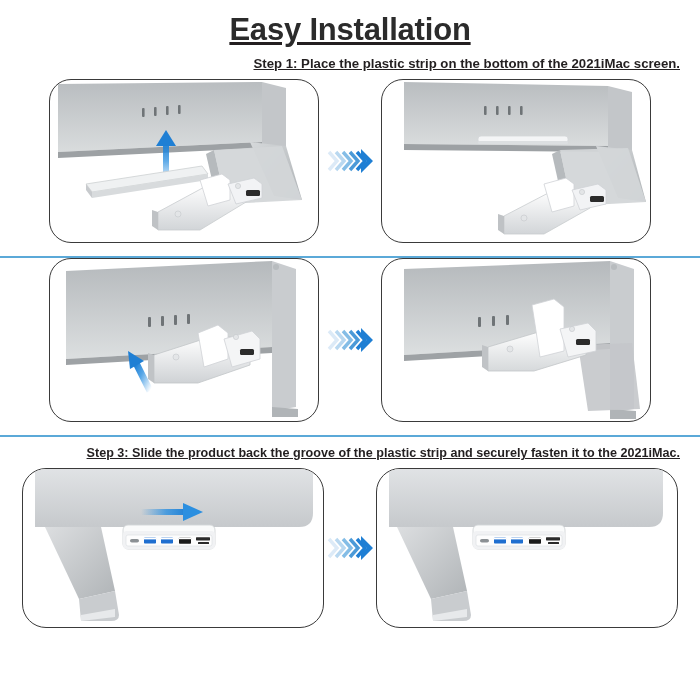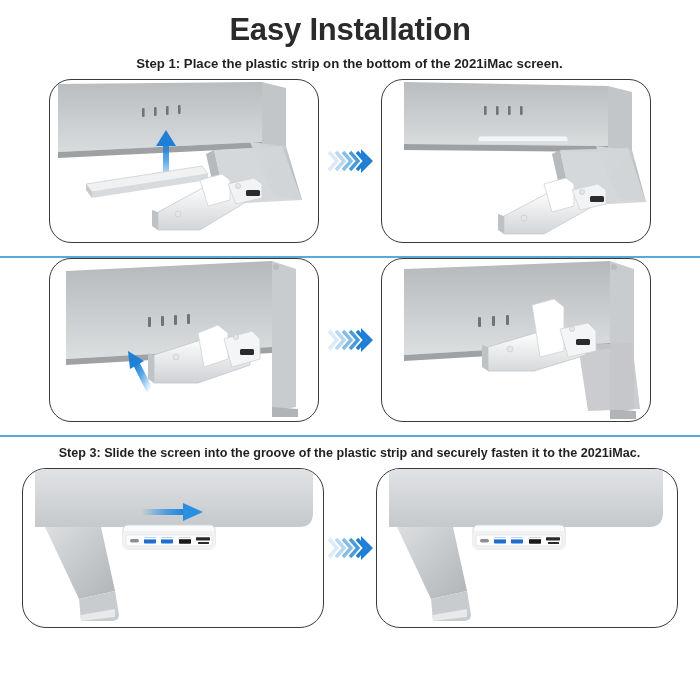--- a/index.html
+++ b/index.html
@@ -3,41 +3,41 @@
 <meta charset="utf-8">
 <style>
   html,body{margin:0;padding:0;}
   body{
     width:700px;height:700px;
     background:#ffffff;
     font-family:"Liberation Sans", sans-serif;
     color:#231f20;
     overflow:hidden;
   }
-  .page{position:relative;width:700px;height:700px;}
+  .page{position:relative;width:700px;height:700px;text-decoration:underline;}
 
   
   .title{
     text-align:center;
     font-size:31px;
     font-weight:bold;
     letter-spacing:-0.2px;
     color:#2b2b2b;
     padding-top:13px;
     line-height:1.1;
   }
 
   
   .section{position:relative;}
   .step-caption{
-    text-align:center;
+    text-align:right;
     font-size:13.2px;
     font-weight:bold;
     color:#231f20;
-    padding:9px 5px 8px 4px;
+    padding:9px 20px 8px 4px;
     white-space:nowrap;
   }
   .step-caption.wide{font-size:12.6px;}
 
   .panels{
     display:flex;
     justify-content:center;
     align-items:center;
     gap:0;
   }
@@ -305,21 +305,21 @@
             <path d="M106,88 L106,112 L100,108 L100,86 Z" fill="#c0c3c6"></path>
           </g>
         </svg>
       </div>
     </div>
 
     <div class="divider"></div>
   </div>
 
   <div class="section">
-    <div class="step-caption wide">Step 3: Slide the screen into the groove of the plastic strip and securely fasten it to the 2021iMac.</div>
+    <div class="step-caption wide">Step 3: Slide the product back the groove of the plastic strip and securely fasten it to the 2021iMac.</div>
 
     <div class="panels">
 
       <div class="panel wide">
         <svg width="300" height="158" viewBox="0 0 300 158">
           <defs>
             <linearGradient id="top3" x1="0" y1="0" x2="0" y2="1">
               <stop offset="0" stop-color="#eceef0"></stop>
                 <stop offset="1" stop-color="#c6c9cc"></stop>
             </linearGradient>

